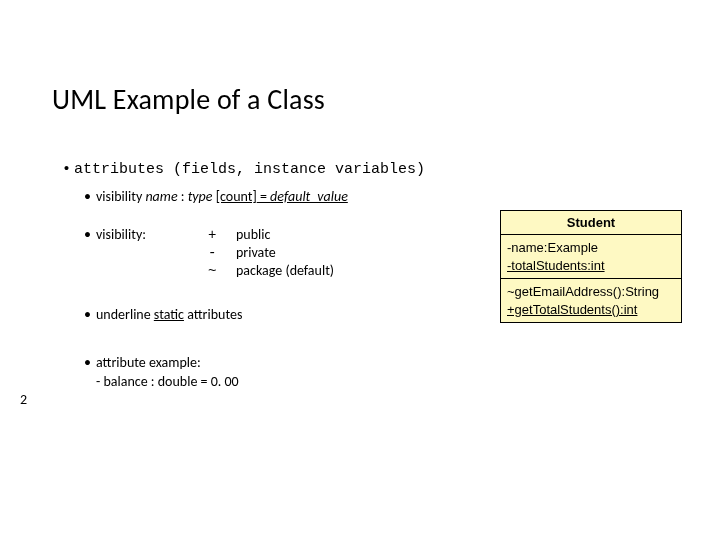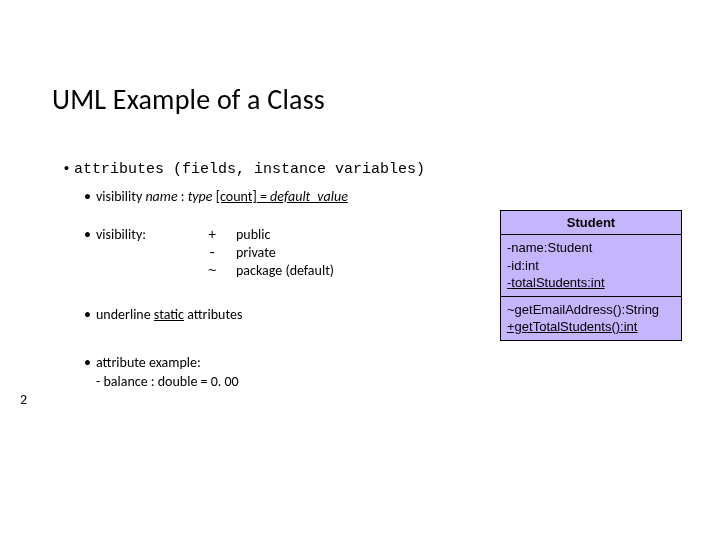--- a/index.html
+++ b/index.html
@@ -105,21 +105,21 @@
 
   
   .uml {
     position: absolute;
     right: 38px;
     top: 210px;
     width: 180px;
     border: 1.5px solid #000;
     font-family: Arial, sans-serif;
     font-size: 13px;
-    background: #c4b5fd;
+    background: #fef9c3;
   }
   .uml .sec {
     padding: 4px 6px;
     border-bottom: 1.5px solid #000;
     white-space: nowrap;
   }
   .uml .sec:last-child {
     border-bottom: none;
   }
   .uml .hdr {
@@ -172,22 +172,21 @@
     <div class="l2">
       <span>attribute example:</span><br>
       <span>- balance : double = 0. 00</span>
     </div>
 
   </div>
 
   <div class="uml">
     <div class="sec hdr">Student</div>
     <div class="sec">
-      <div class="line">-name:Student</div>
-      <div class="line">-id:int</div>
+      <div class="line">-name:Example</div>
       <div class="line und">-totalStudents:int</div>
     </div>
     <div class="sec">
       <div class="line">~getEmailAddress():String</div>
       <div class="line und">+getTotalStudents():int</div>
     </div>
   </div>
 
   <div class="pagenum">2</div>
 

